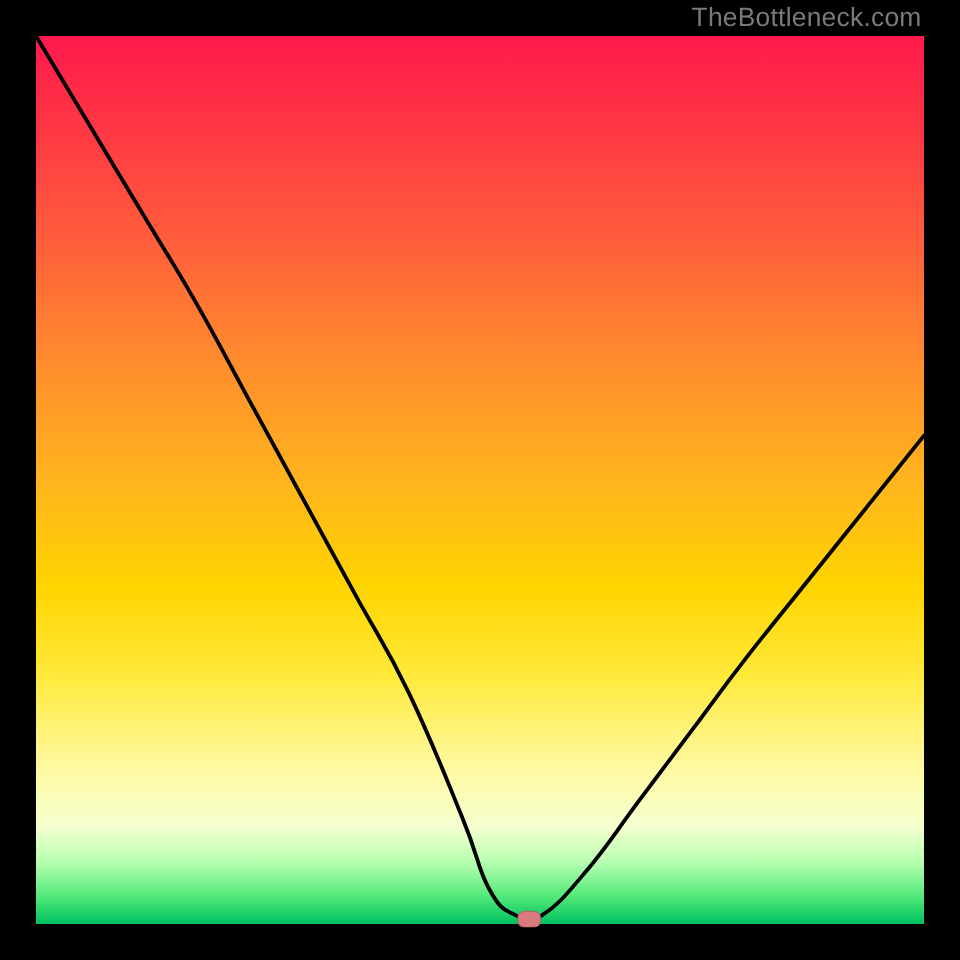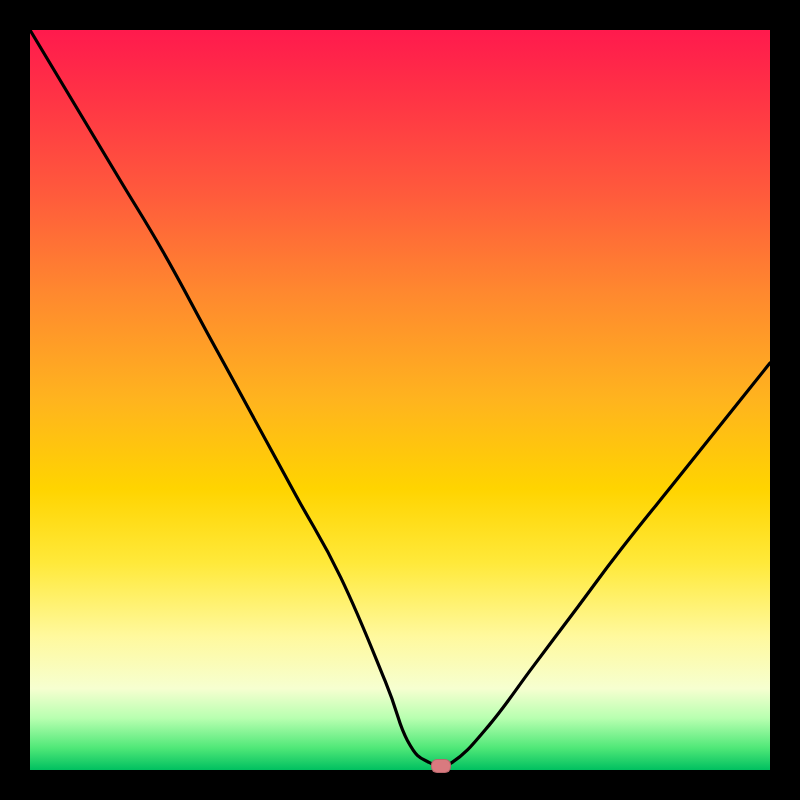--- a/index.html
+++ b/index.html
@@ -65,20 +65,21 @@
     background: #d97a7f;
     border: 1px solid rgba(0,0,0,0.15);
     transform: translate(-50%, -50%);
   }
 </style>
 </head>
 <body>
 
 <div class="frame">
 
+  <div class="watermark">TheBottleneck.com</div>
 
   <div class="plot-area">
 
     <svg class="curve" viewBox="0 0 740 740" preserveAspectRatio="none">
       <path id="curve-path" d="M 0.0 0.0 C 9.8 16.3 24.9 41.4 44.4 74.0 C 63.9 106.6 69.3 115.4 88.8 148.0 C 108.3 180.6 113.7 187.8 133.2 222.0 C 152.7 256.2 158.1 267.6 177.6 303.4 C 197.1 339.2 202.5 349.0 222.0 384.8 C 241.5 420.6 246.9 430.4 266.4 466.2 C 285.9 502.0 291.3 506.9 310.8 547.6 C 330.3 588.3 340.5 615.4 355.2 651.2 C 369.9 687.0 367.6 692.5 377.4 710.4 C 387.2 728.3 389.8 727.7 399.6 732.6 C 409.4 737.5 408.8 740.7 421.8 732.6 C 434.8 724.5 440.9 716.8 458.8 695.6 C 476.7 674.4 483.7 662.4 503.2 636.4 C 522.7 610.4 528.1 603.2 547.6 577.2 C 567.1 551.2 569.2 547.3 592.0 518.0 C 614.8 488.7 625.2 476.6 651.2 444.0 C 677.2 411.4 690.9 394.4 710.4 370.0 C 729.9 345.6 733.5 341.1 740.0 333.0" fill="none" stroke="#000000" stroke-width="3.2" stroke-linejoin="round" stroke-linecap="round"></path>
     </svg>
 
     <div id="marker" class="marker" style="left: 410.7px; top: 736.3px; background: rgb(217, 122, 127);"></div>
   </div>
 

